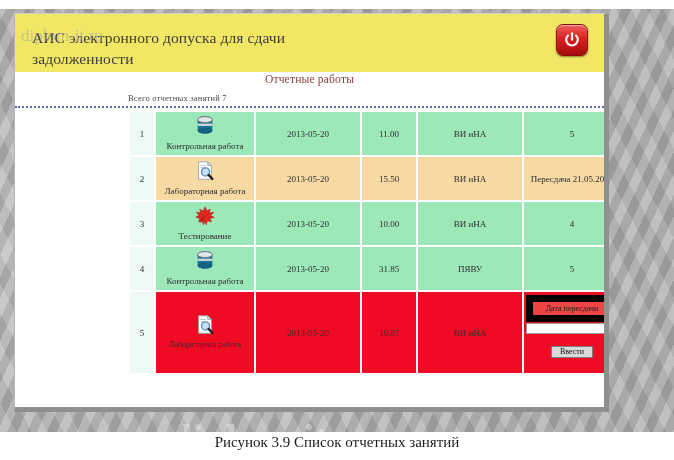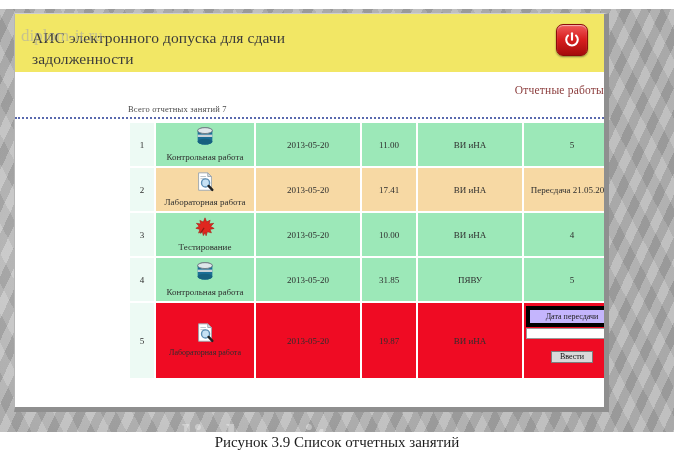--- a/index.html
+++ b/index.html
@@ -77,24 +77,24 @@
     box-shadow:0 1px 2px rgba(0,0,0,.45), inset 0 1px 1px rgba(255,255,255,.55);
     cursor:pointer;
   }
   #power-glyph{
     position:absolute;left:50%;top:50%;transform:translate(-50%,-50%);
     width:17px;height:17px;
   }
 
   
   #page-title{
-    text-align:right;
+    text-align:center;
     color:#8a3a3a;
     font-size:11.5px;
-    padding-top:12px;
+    padding-top:1px;
     letter-spacing:.2px;
   }
   #counter-line{
     color:#4a4a4a;
     font-size:8.5px;
     padding:8px 12px 0 113px;
     letter-spacing:.2px;
   }
   #dotted-rule{
     margin:3px 0 0 0;
@@ -148,25 +148,25 @@
   tr.row-red td.date-cell,
   tr.row-red td.time-cell,
   tr.row-red td.subj-cell{font-size:8px;}
 
   
   .retake-widget{
     display:block;width:92px;margin:0 auto;
   }
   .retake-label{
     display:block;
-    background:#c4b5fd;
+    background:#ef4444;
     color:#202020;
     font-size:8px;
     line-height:11px;
-    border:4px solid #000000;
+    border:7px solid #000000;
     padding:1px 2px;
     box-sizing:border-box;
   }
   .retake-input{
     display:block;width:100%;height:11px;
     background:#ffffff;border:1px solid #9a9a9a;
     margin:1px 0;
     box-sizing:border-box;
     font-family:"Liberation Serif", serif;
     font-size:8px;
@@ -278,21 +278,21 @@
             <svg class="type-icon" viewBox="0 0 24 24">
               <path d="M5 2 H15 L19 6 V21 H5 Z" fill="#ffffff" stroke="#9aa4ad" stroke-width="1"></path>
               <path d="M15 2 V6 H19 Z" fill="#dce3e8" stroke="#9aa4ad" stroke-width="1"></path>
               <path d="M7 6 H13 M7 8.4 H13" stroke="#b7c0c7" stroke-width="1"></path>
               <circle cx="12.6" cy="13" r="4.4" fill="#bcdcf2" fill-opacity=".85" stroke="#5c8fb5" stroke-width="1.5"></circle>
               <path d="M15.9 16.3 L20 20.6" stroke="#222" stroke-width="2.6" stroke-linecap="round"></path>
             </svg>
             <span class="type-label">Лабораторная работа</span>
           </td>
           <td class="date-cell">2013-05-20</td>
-          <td class="time-cell">17.41</td>
+          <td class="time-cell">15.50</td>
           <td class="subj-cell">ВИ иНА</td>
           <td class="mark-cell">Пересдача 21.05.2013</td>
         </tr>
 
         <tr class="row-green">
           <td class="num-cell">3</td>
           <td class="type-cell">
             <svg class="type-icon" viewBox="0 0 24 24">
               <path d="M12 2 L13.8 6.4 L17.6 4.6 L16.5 8.6 L21.5 8 L18.2 11.4 L22 13.6 L17.4 14.6 L19 18.4 L14.6 17.2 L13.2 21.6 L12 18.2 L10.2 21.4 L9 17 L5 18.6 L6.4 14.6 L2 13.4 L5.6 11.2 L2.6 8 L7.4 8.6 L6.4 4.8 L10.2 6.6 Z" fill="#e0271f" stroke="#a3130d" stroke-width=".6"></path>
               <path d="M11 13 L7 19" stroke="#8e1a14" stroke-width="1.2"></path>

